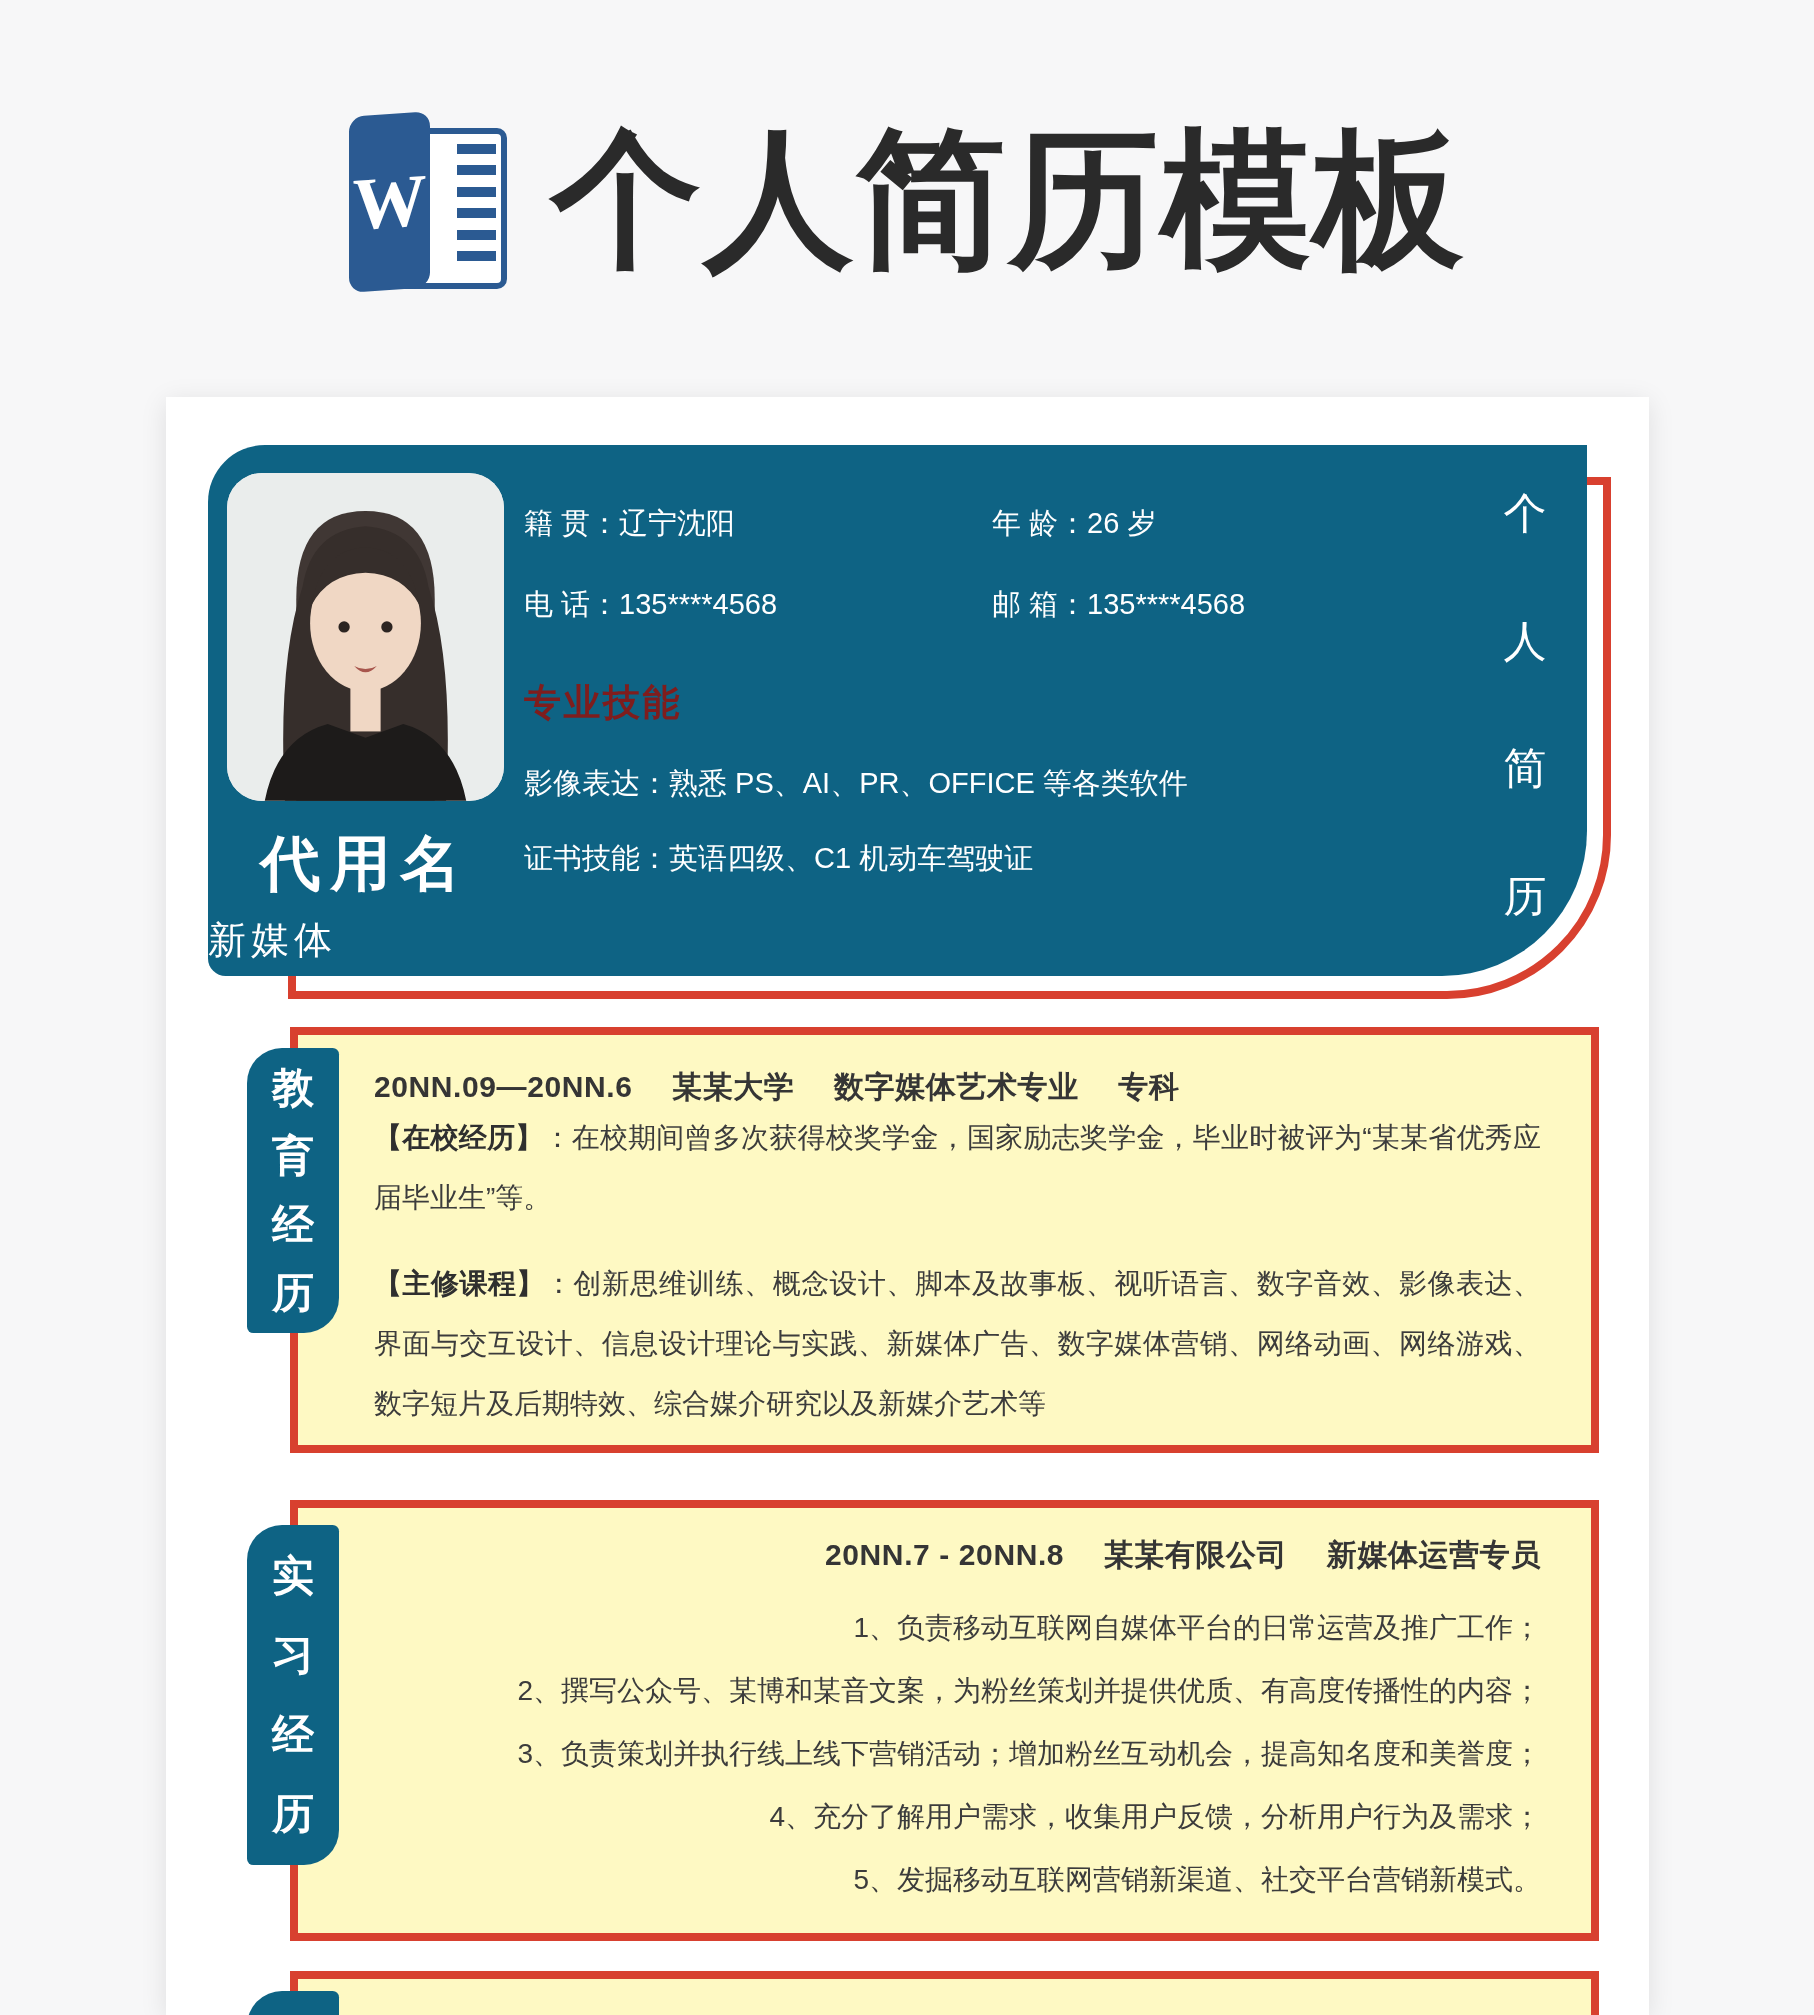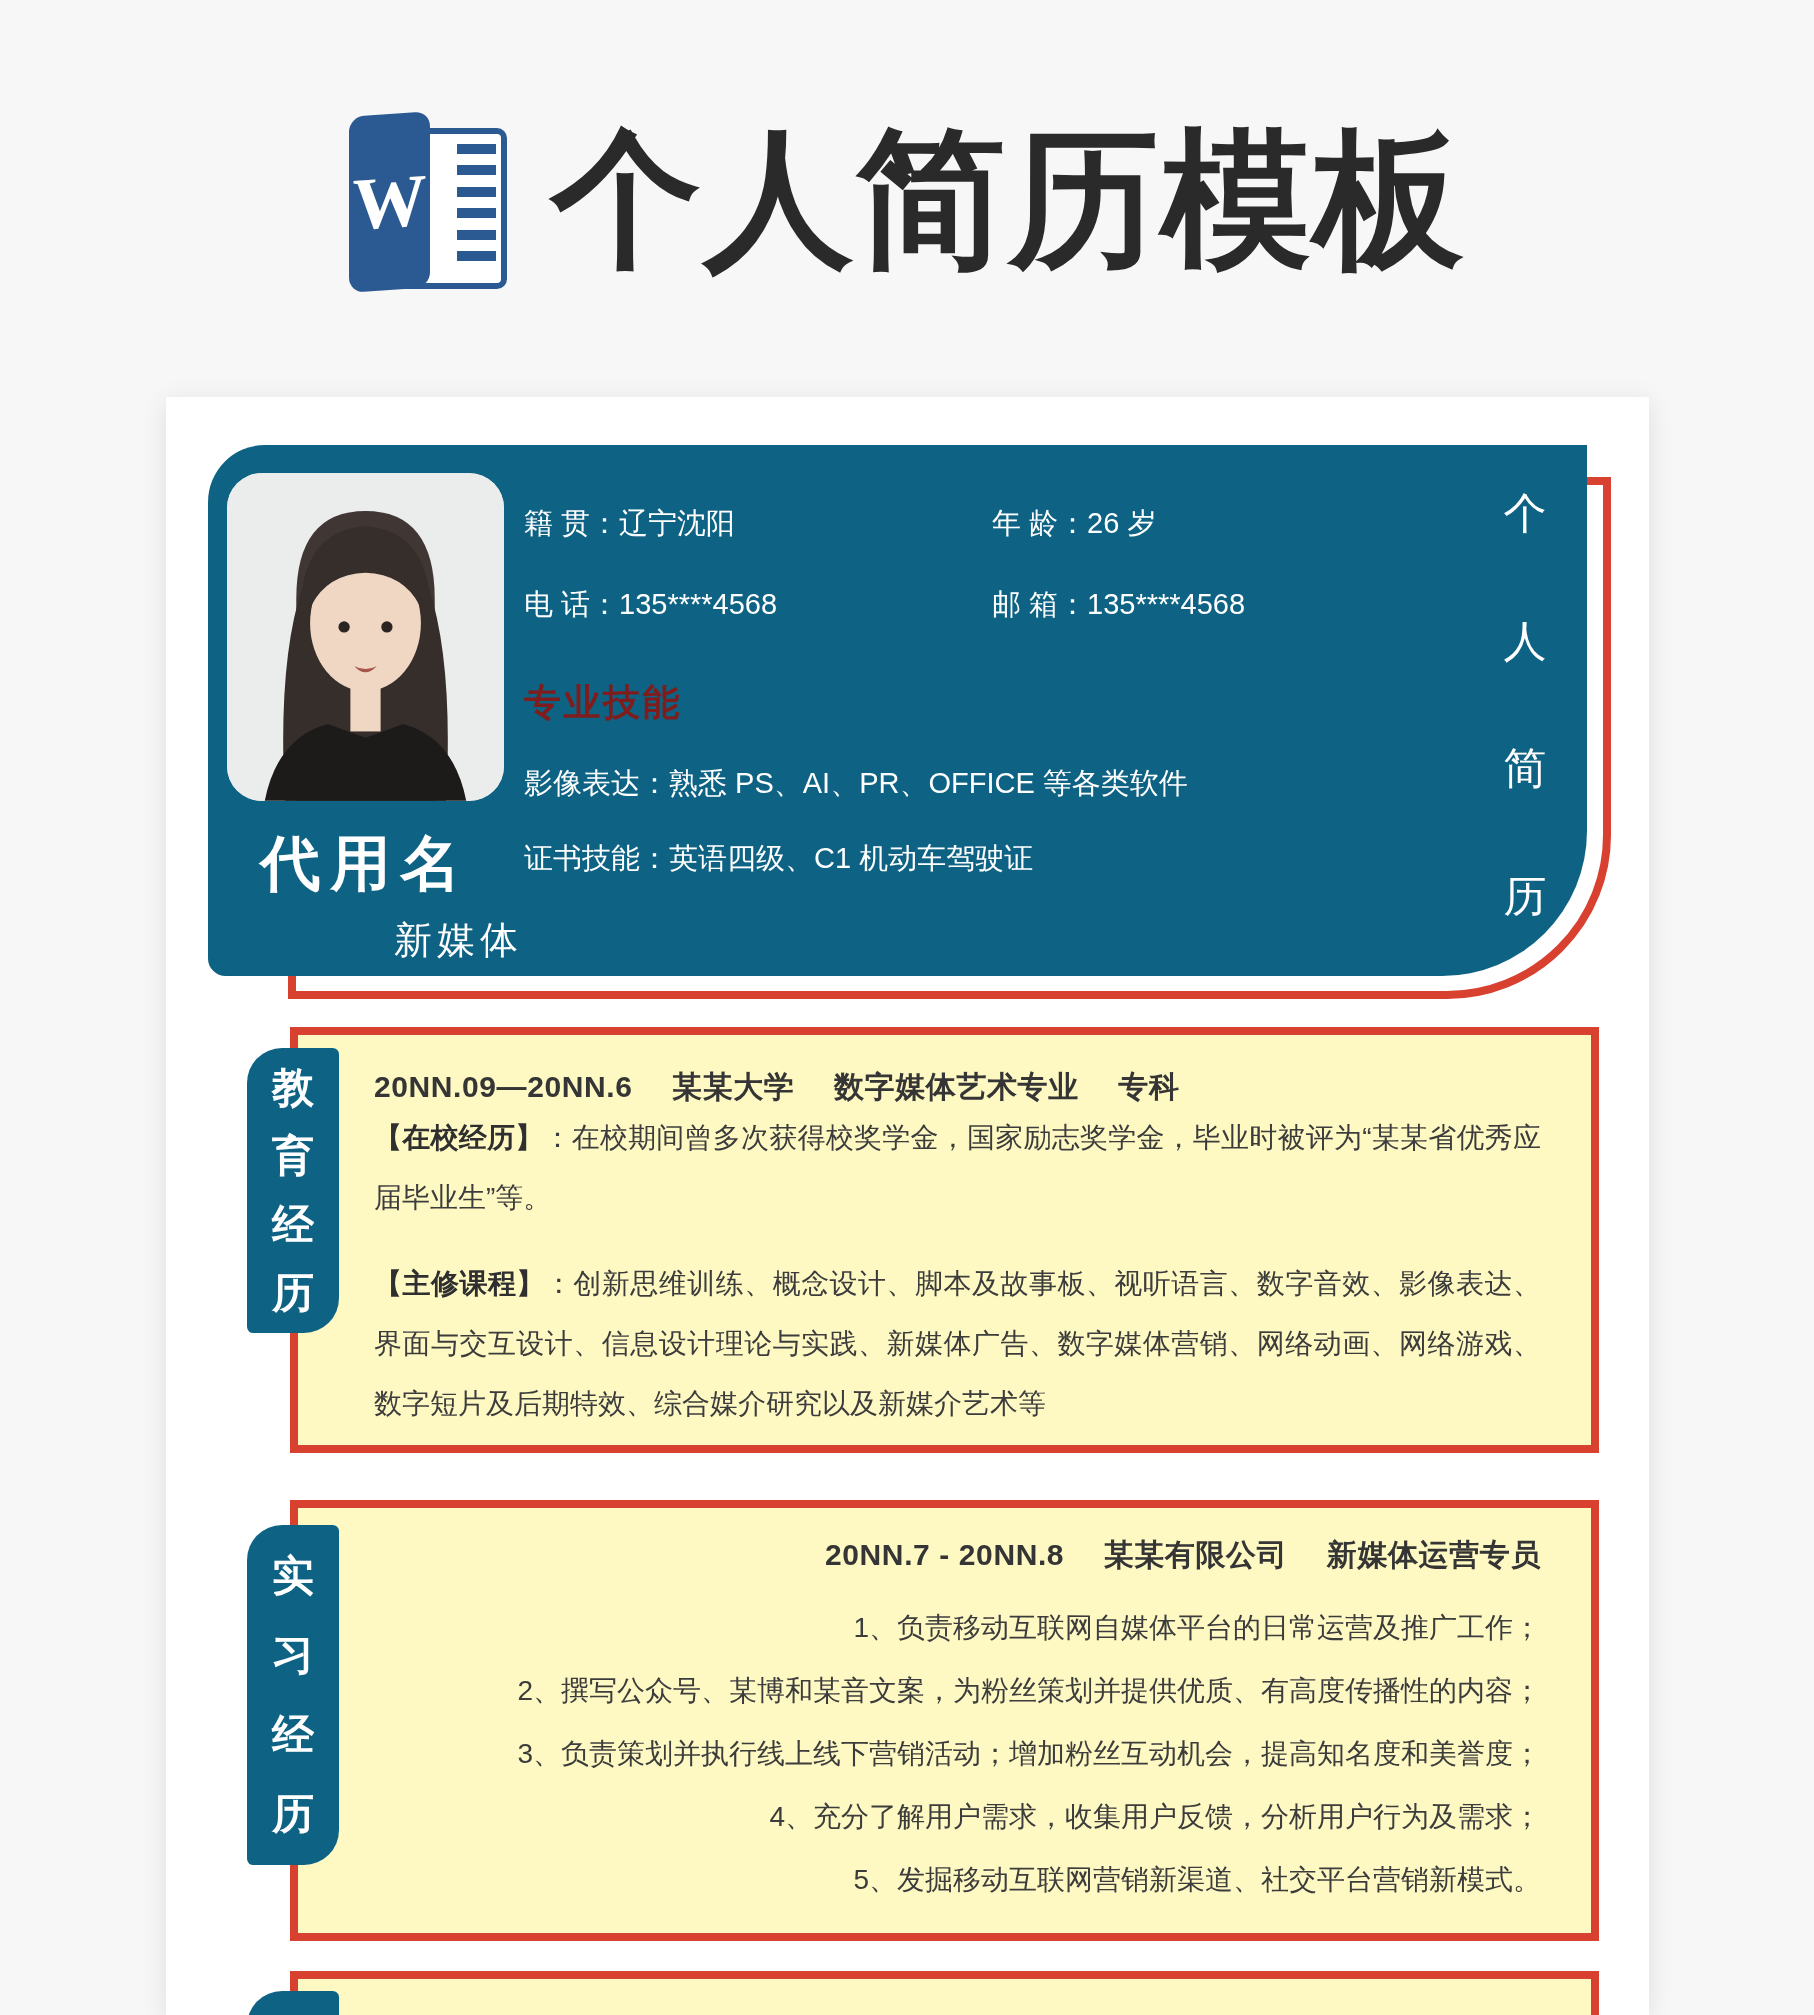--- a/index.html
+++ b/index.html
@@ -23,21 +23,21 @@
     box-shadow:0 5px 25px rgba(0,0,0,0.10);}
   
   .hdr-red-outline{position:absolute;left:288px;top:477px;width:1323px;height:522px;
     border:8.2px solid #d8402f;border-radius:0 0 164px 0;box-sizing:border-box;z-index:1;background:transparent;}
   .hdr-blue{position:absolute;left:208px;top:445px;width:1379px;height:531px;background:#0e6384;
     border-radius:57px 0 145px 17.6px;z-index:2;}
   .photo{position:absolute;left:227px;top:473px;width:277px;height:328px;border-radius:35px;overflow:hidden;z-index:3;background:#eaedec;}
   .photo svg{display:block;width:100%;height:100%;}
   .name{position:absolute;left:208px;top:824px;width:315px;text-align:center;color:#ffffff;
     font-size:60px;font-weight:bold;letter-spacing:10px;z-index:3;}
-  .tagline{position:absolute;left:208px;top:915px;width:315px;text-align:right;color:#ffffff;
+  .tagline{position:absolute;left:208px;top:915px;width:315px;text-align:left;color:#ffffff;
     font-size:38px;letter-spacing:5px;z-index:3;}
   .info-field{position:absolute;z-index:3;color:#ffffff;font-size:29px;white-space:nowrap;}
   .if-r1c1{left:524px;top:504px;}
   .if-r1c2{left:992px;top:504px;}
   .if-r2c1{left:524px;top:585px;}
   .if-r2c2{left:992px;top:585px;}
   .skills-heading{position:absolute;left:524px;top:678px;z-index:3;color:#7f1d1d;font-size:37px;font-weight:bold;letter-spacing:2.5px;}
   .skill-row{position:absolute;z-index:3;color:#ffffff;font-size:29px;white-space:nowrap;}
   .sk-1{left:524px;top:764px;}
   .sk-2{left:524px;top:839px;}

